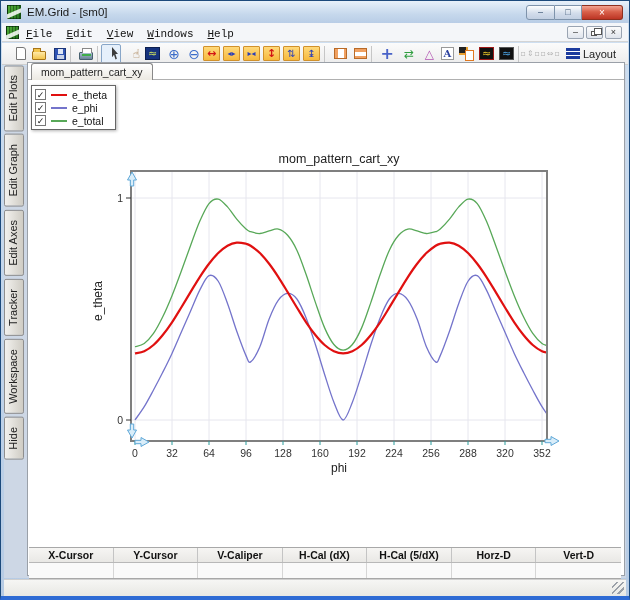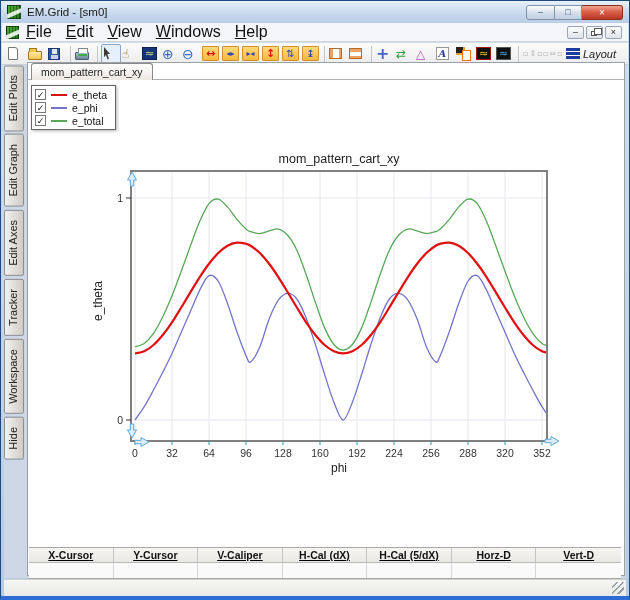--- a/index.html
+++ b/index.html
@@ -21,32 +21,32 @@
   .wbtn{height:15px;border:1px solid #7e93ab;display:flex;align-items:center;justify-content:center;
     font-size:9px;color:#35506e;background:linear-gradient(#fdfefe,#d3ddeb 55%,#c2cfe2);}
   .wbtn.min{width:29px;border-radius:3px 0 0 3px;}
   .wbtn.max{width:27px;border-left:none;}
   .wbtn.close{width:41px;border-left:none;border-radius:0 3px 3px 0;color:#fff;
     background:linear-gradient(#f2a492,#d8604a 45%,#bc3524);border-color:#8e2f1e;font-size:10px;}
   
   .menubar{position:absolute;left:1px;top:22px;right:1px;height:19px;background:#f4f6f9;
     border-bottom:1px solid #d4d4d4;display:flex;align-items:center;padding:0 4px;}
   .menubar .applogo{width:13px;height:13px;}
-  .menu-item{font-size:16px;color:#111;padding:2px 7px;}
+  .menu-item{font-size:11px;color:#111;padding:2px 7px;font-family:Liberation Mono, monospace;}
   .menu-item u{text-decoration:underline;}
   .mdibtns{margin-left:auto;display:flex;gap:2px;padding-right:2px;}
   .mdib{width:17px;height:13px;border:1px solid #9aa4b2;background:linear-gradient(#fcfcfc,#dfe4ec);
     display:flex;align-items:center;justify-content:center;font-size:9px;color:#333;border-radius:2px;}
   .mdi-restore-glyph{display:block;width:6px;height:5px;border:1px solid #555;position:relative;top:1px;left:-1px;background:#fff;}
   .mdi-restore-glyph::before{content:"";position:absolute;width:6px;height:5px;border:1px solid #555;left:2px;top:-4px;background:#fff;}
   
   .toolbar{position:absolute;left:1px;top:42px;right:1px;height:22px;background:linear-gradient(#fbfbfb,#ececec);
     border-bottom:1px solid #cfcfcf;display:flex;align-items:center;padding:0 0 0 5px;overflow:hidden;}
-  .tbtn{width:20px;height:20px;display:flex;align-items:center;justify-content:flex-start;
-    border:1px solid transparent;border-radius:2px;flex:0 0 auto;font-style:italic;}
+  .tbtn{width:20px;height:20px;display:flex;align-items:center;justify-content:flex-end;
+    border:1px solid transparent;border-radius:2px;flex:0 0 auto;}
   .tbtn.sel{background:#e6f0fb;border-color:#88a6c8;}
   .tbtn.dis{opacity:.5;filter:grayscale(1);}
   .tbtn.wide{width:auto;padding:0 3px;gap:3px;}
   .tbtn.wide span.lbl{font-size:11px;color:#222;white-space:nowrap;}
   .tsep{width:1px;height:16px;background:#c6c6c6;margin:0 3px;flex:0 0 auto;}
   .i{display:flex;align-items:center;justify-content:center;line-height:1;font-family:"DejaVu Sans",sans-serif;}
   .i-new-document{width:10px;height:13px;background:#fff;border:1px solid #777;border-radius:0 3px 0 0;}
   .i-open-file{width:14px;height:9px;background:linear-gradient(#ffe9a8,#f3c64e);border:1px solid #a8761a;border-radius:1px;position:relative;margin-top:3px;}
   .i-open-file::before{content:"";position:absolute;top:-4px;left:0;width:6px;height:3px;background:#f3c64e;border:1px solid #a8761a;border-bottom:none;}
   .i-save-file{width:12px;height:12px;background:#2f54b4;border:1px solid #1c3578;position:relative;}
@@ -108,21 +108,21 @@
     text-align:center;color:#111;flex:0 0 auto;}
   .lg-line{width:16px;height:0;border-top:2px solid #000;flex:0 0 auto;}
   .lg-label{font-size:10.5px;color:#111;}
   
   .chart-title{position:absolute;left:130px;top:151px;width:416px;text-align:center;font-size:12.5px;color:#222;z-index:2;}
   .y-axis-label{position:absolute;left:97px;top:300px;transform:translate(-50%,-50%) rotate(-90deg);
     font-size:12px;color:#222;z-index:2;white-space:nowrap;}
   #chartsvg{position:absolute;left:100px;top:165px;z-index:1;}
   
   .cursor-table{position:absolute;left:28px;right:8px;top:546px;border-top:1px solid #a8a8a8;
-    border-bottom:1px solid #a8a8a8;z-index:3;background:#fff;text-decoration:underline;}
+    border-bottom:1px solid #a8a8a8;z-index:3;background:#fff;}
   .ct-row{display:grid;grid-template-columns:repeat(7,1fr);height:15px;}
   .ct-head{background:linear-gradient(#f6f5f3,#e9e8e5);border-bottom:1px solid #b8b8b8;}
   .ct-cell{font-size:10.5px;font-weight:bold;color:#111;display:flex;align-items:center;justify-content:center;
     border-right:1px solid #c4c4c4;overflow:hidden;white-space:nowrap;}
   .ct-val{background:#fafafa;border-right:1px solid #d6d6d6;font-weight:normal;}
   .ct-cell:last-child{border-right:none;}
   
   .statusbar{position:absolute;left:3px;right:3px;bottom:0;height:17px;
     background:linear-gradient(#f6f6f4,#e8e8e4);border-top:1px solid #cfcfcf;}
   .grip{position:absolute;right:2px;bottom:2px;width:12px;height:12px;

